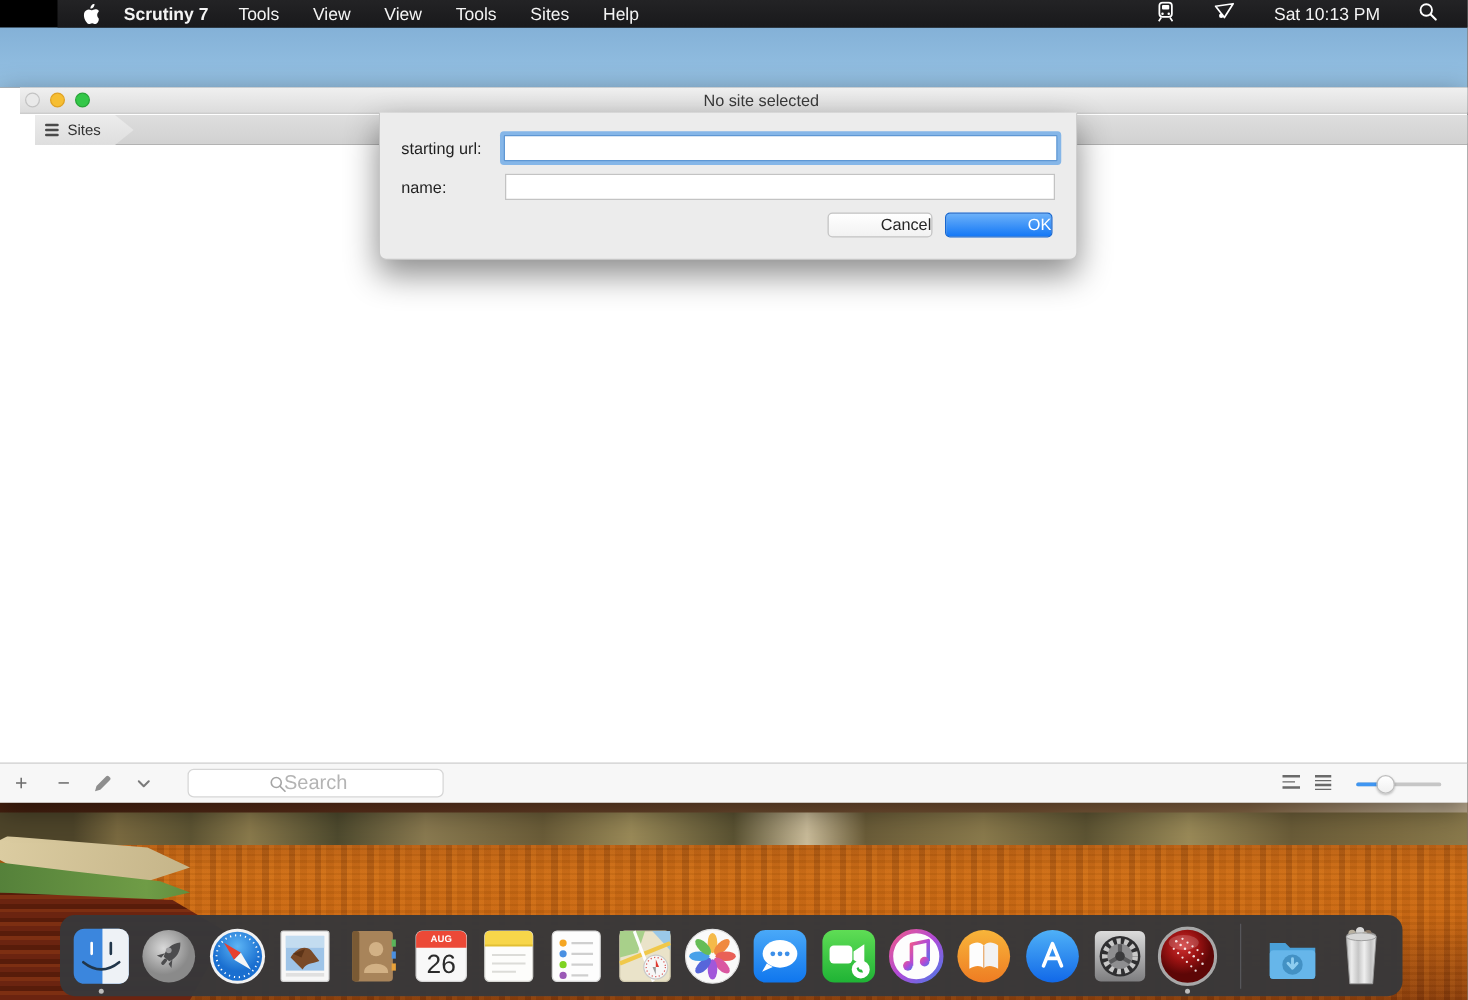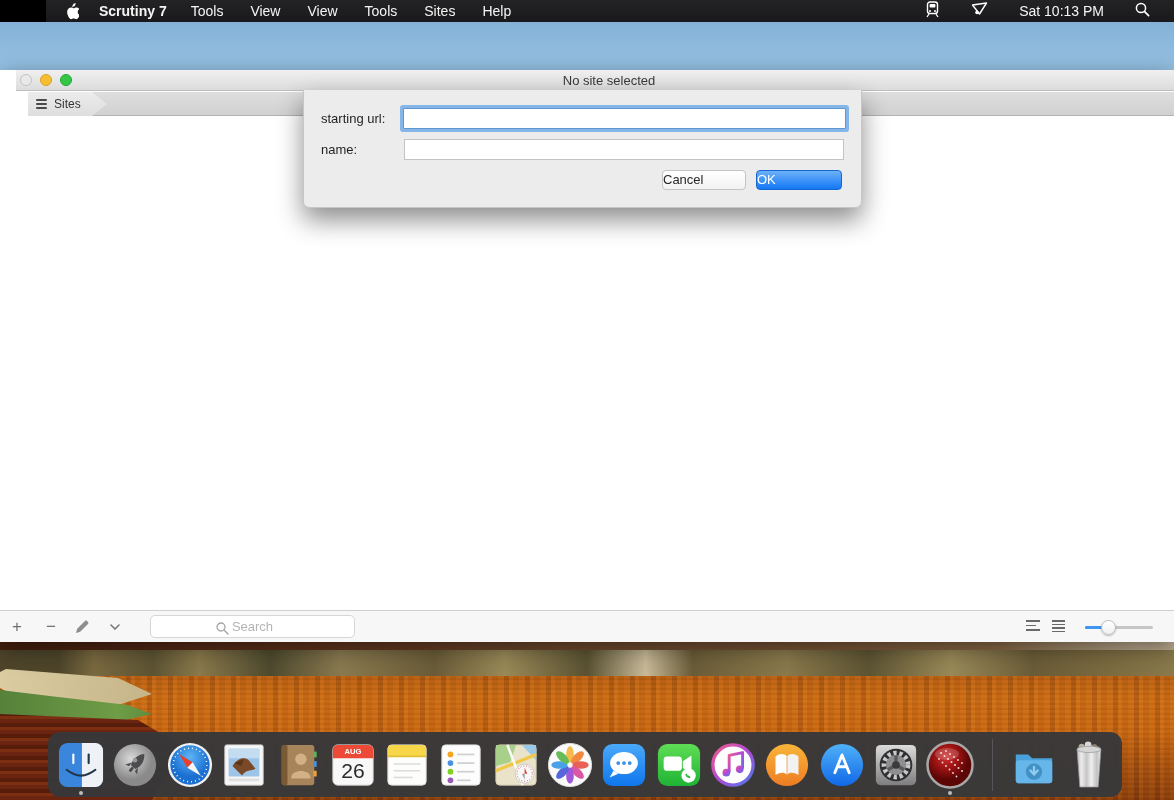--- a/index.html
+++ b/index.html
@@ -69,21 +69,21 @@
     background:#f7f7f7; border-top:1px solid #cfcfcf; }
   .bb-btn { position:absolute; top:0; height:31px; display:flex; align-items:center; justify-content:center;
     color:#6e6e6e; font-size:17px; }
   .bb-plus { left:8px; width:18px; }
   .bb-minus { left:42px; width:18px; }
   .bb-pencil { left:72px; width:20px; }
   .bb-chevron { left:106px; width:18px; }
   .searchbox { position:absolute; left:150px; top:4px; width:205px; height:23px;
     border:1px solid #d6d6d6; border-radius:5px; background:#fff; }
   .searchbox input { position:absolute; inset:0; width:100%; height:100%; border:none; outline:none;
-    background:transparent; text-align:center; font-size:13px; color:#333;
+    background:transparent; text-align:center; font-size:16px; color:#333;
     font-family:"Liberation Sans", sans-serif; }
   .searchbox input::placeholder { color:#b4b4b4; }
   .search-mag { position:absolute; left:calc(50% - 37px); top:5px; pointer-events:none; }
   .bb-lines { position:absolute; top:9px; display:flex; flex-direction:column; justify-content:center; gap:3px; }
   .bb-lines i { display:block; height:1.5px; background:#6a6a6a; }
   .bb-lines-a { left:1026px; width:14px; }
   .bb-lines-a i:nth-child(2){ width:10px; }
   .bb-lines-b { left:1052px; width:13px; gap:2px; }
   .slider { position:absolute; left:1085px; top:8px; width:68px; height:16px; }
   .slider .track { position:absolute; left:0; top:6.5px; width:100%; height:3px; background:#c6c6c6; border-radius:2px; }
@@ -97,21 +97,21 @@
     box-shadow:0 12px 26px rgba(0,0,0,.45); z-index:30; }
   .dlg-label { position:absolute; left:17px; font-size:13px; color:#1f1f1f; }
   .dlg-label-url { top:21px; }
   .dlg-label-name { top:52px; }
   .dlg-input { position:absolute; height:21px; border:1px solid #c3c3c3; background:#fff;
     font-size:13px; padding:0 4px; outline:none; font-family:"Liberation Sans", sans-serif; }
   .dlg-url { left:99px; top:18px; width:443px; border:1px solid #5f97d3;
     box-shadow:0 0 0 3px #85b6e8; border-radius:1px; }
   .dlg-name { left:100px; top:49px; width:440px; }
   .dlg-btn { position:absolute; top:80px; height:20px; border-radius:4px; font-size:13px;
-    font-family:"Liberation Sans", sans-serif; line-height:18px; text-align:left; }
+    font-family:"Liberation Sans", sans-serif; line-height:18px; text-align:right; }
   .btn-cancel { left:358px; width:84px; background:linear-gradient(#ffffff,#f2f2f2);
     border:1px solid #c4c4c4; color:#262626; }
   .btn-ok { left:452px; width:86px; background:linear-gradient(#6cb1f9,#1478f6);
     border:1px solid #1767d0; color:#fff; }
 
   
   .dock { position:absolute; left:48px; top:732px; width:1074px; height:65px;
     background:rgba(56,56,58,.97); border-radius:12px; display:flex; align-items:center;
     padding:0 6px; z-index:50; }
   .ditem { position:relative; width:55px; height:65px; display:flex; align-items:center; justify-content:center; }

